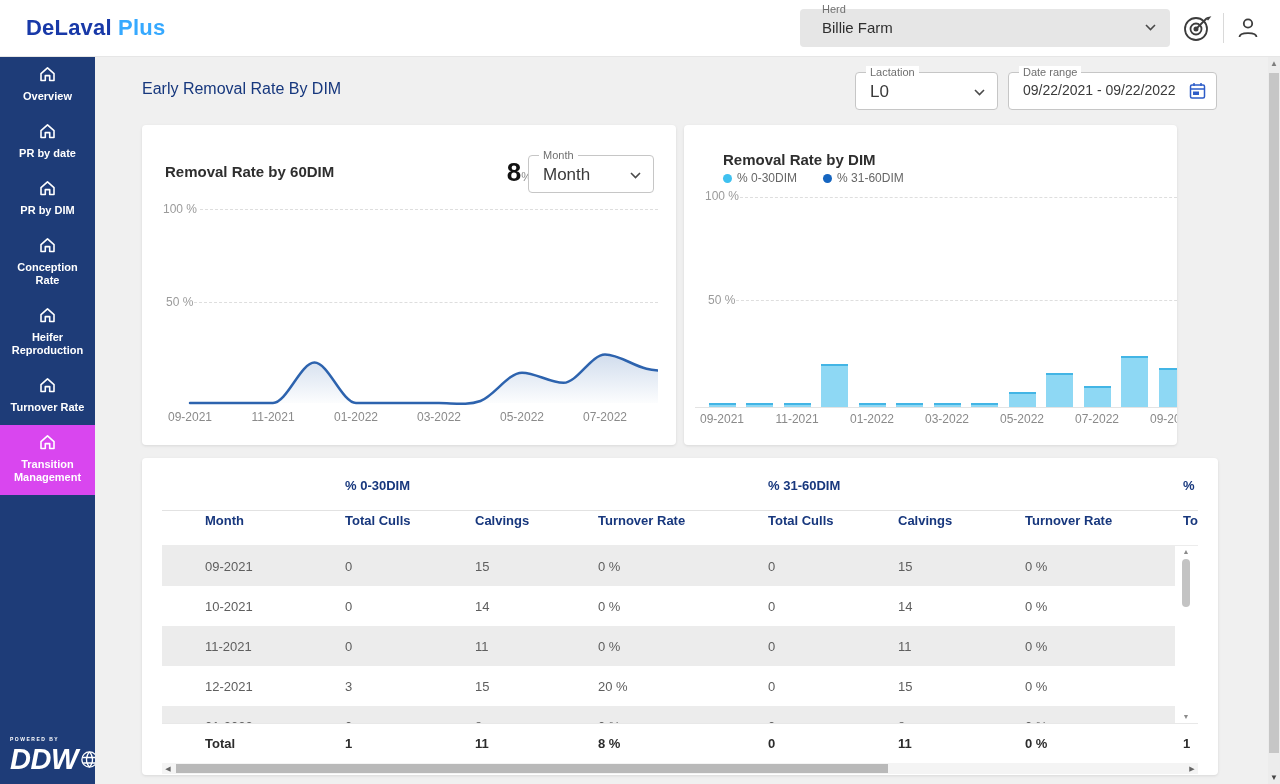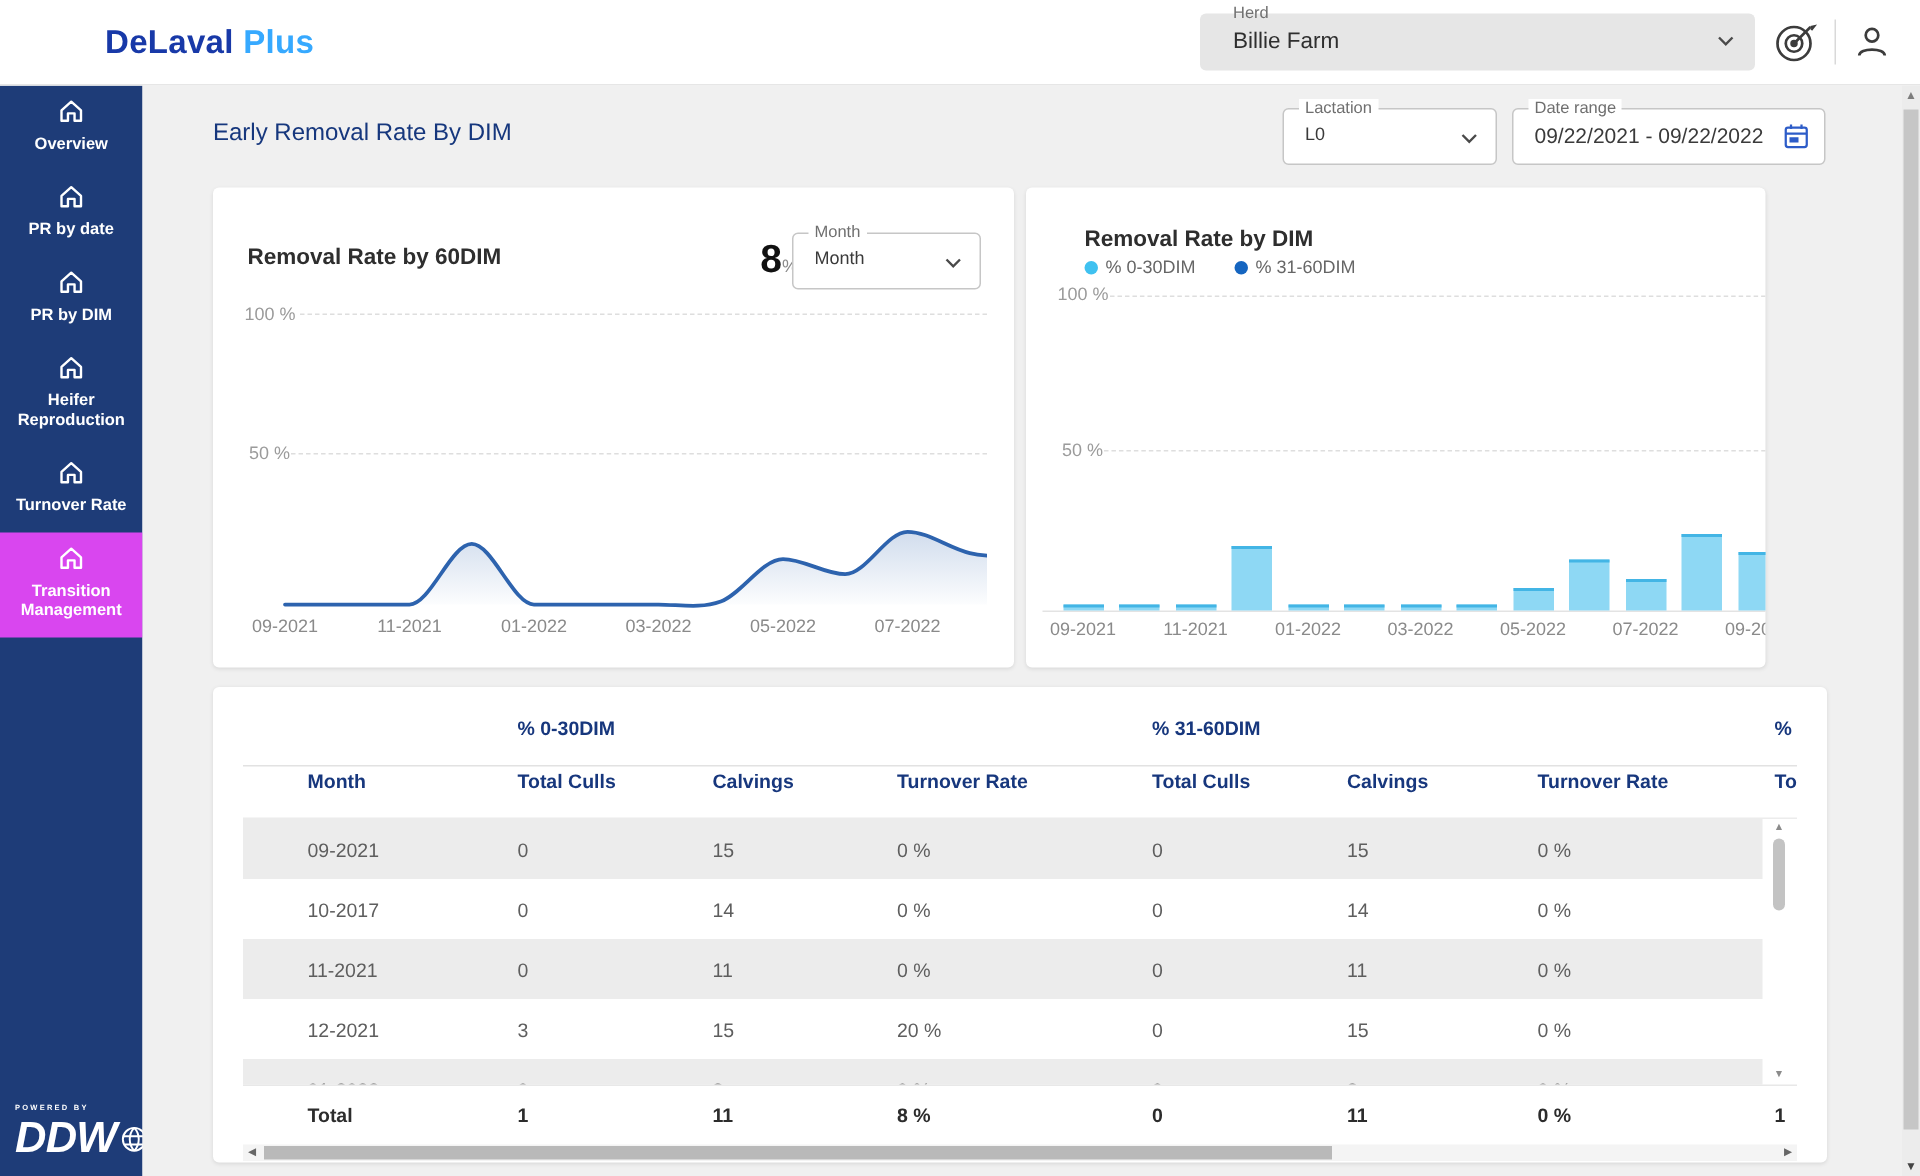--- a/index.html
+++ b/index.html
@@ -1,21 +1,21 @@
 <!DOCTYPE html>
 <html><head>
 <meta charset="utf-8">
 <style>
   * { margin:0; padding:0; box-sizing:border-box; }
   html,body { width:1280px; height:784px; overflow:hidden; font-family:"Liberation Sans", sans-serif; background:#fff; }
   #app { position:relative; width:1280px; height:784px; }
 
   
   .topbar { position:absolute; left:0; top:0; width:1280px; height:57px; background:#fff; border-bottom:1px solid #e6e6e6; z-index:5; }
-  .logo { position:absolute; left:26px; top:15px; font-size:22px; font-weight:bold; letter-spacing:.2px;margin-left:44px; }
+  .logo { position:absolute; left:26px; top:15px; font-size:22px; font-weight:bold; letter-spacing:.2px; }
   .logo .lp { color:#1839a8; }
   .logo .la { color:#36a9ff; }
   .herd { position:absolute; left:800px; top:9px; width:370px; height:38px; background:#e6e6e6; border-radius:4px; cursor:pointer; }
   .herd-label { position:absolute; left:22px; top:-6px; font-size:11px; color:#707070; background:transparent; }
   .herd-value { position:absolute; left:22px; top:10px; font-size:15px; color:#2f2f2f; }
   .herd-chev { position:absolute; right:14px; top:15px; }
   .topbar-icons { position:absolute; right:18px; top:12px; display:flex; align-items:center; gap:10px; }
   .tb-divider { width:1px; height:30px; background:#d9d9d9; }
 
   
@@ -27,21 +27,21 @@
   .ddw .pb { font-size:5px; letter-spacing:1.5px; font-weight:bold; display:block; margin-bottom:1px; }
   .ddw .brand-row { display:flex; align-items:center; }
   .ddw .brand { font-size:29px; font-weight:bold; font-style:italic; letter-spacing:-.5px; }
 
   
   .main { position:absolute; left:95px; top:57px; width:1185px; height:727px; background:#f0f0f0; }
   .page-title { position:absolute; left:47px; top:23px; font-size:16px; font-weight:normal; color:#16377d; }
 
   .outlined-select { position:absolute; background:#fff; border:1px solid #c6c6c6; border-radius:4px; cursor:pointer; }
   .outlined-select .flabel { position:absolute; left:10px; top:-7px; background:#fff; padding:0 4px; font-size:11px; color:#6f6f6f; }
-  .outlined-select .fvalue { position:absolute; left:14px; top:9px; font-size:12px; color:#3a3a3a; }
+  .outlined-select .fvalue { position:absolute; left:14px; top:9px; font-size:17px; color:#3a3a3a; }
   .outlined-select .chev { position:absolute; right:12px; top:16px; }
   .outlined-select .cal { position:absolute; right:10px; top:9px; }
 
   .card { position:absolute; background:#fff; border-radius:4px; box-shadow:0 1px 3px rgba(0,0,0,.10); }
   #card-line { left:47px; top:68px; width:534px; height:320px; overflow:hidden; }
   #card-bar  { left:589px; top:68px; width:493px; height:320px; overflow:hidden; }
   #card-table{ left:47px; top:401px; width:1076px; height:317px; overflow:hidden; }
 
   .chart-title { position:absolute; font-size:15px; font-weight:bold; color:#2e2e2e; }
   .kpi { position:absolute; left:348px; top:32px; width:42px; text-align:right; }
@@ -145,20 +145,28 @@
         </span>
         <span class="lbl">PR by date</span>
       </div>
       <div class="nav-item">
         <span>
           <svg width="21" height="20" viewBox="0 0 20 20" fill="none" stroke="#fff" stroke-width="1.6" stroke-linejoin="round">
             <path d="M3.5 16.5 V9.6 L10 3.8 L16.5 9.6 V16.5 H12.2 V11.6 H7.8 V16.5 Z"></path>
           </svg>
         </span>
         <span class="lbl">PR by DIM</span>
+      </div>
+      <div class="nav-item">
+        <span>
+          <svg width="21" height="20" viewBox="0 0 20 20" fill="none" stroke="#fff" stroke-width="1.6" stroke-linejoin="round">
+            <path d="M3.5 16.5 V9.6 L10 3.8 L16.5 9.6 V16.5 H12.2 V11.6 H7.8 V16.5 Z"></path>
+          </svg>
+        </span>
+        <span class="lbl">Conception Rate</span>
       </div>
       <div class="nav-item">
         <span>
           <svg width="21" height="20" viewBox="0 0 20 20" fill="none" stroke="#fff" stroke-width="1.6" stroke-linejoin="round">
             <path d="M3.5 16.5 V9.6 L10 3.8 L16.5 9.6 V16.5 H12.2 V11.6 H7.8 V16.5 Z"></path>
           </svg>
         </span>
         <span class="lbl">Heifer Reproduction</span>
       </div>
       <div class="nav-item">
@@ -328,21 +336,21 @@
           <div class="trow body-row stripe">
             <div>09-2021</div>
             <div>0</div>
             <div>15</div>
             <div>0 %</div>
             <div>0</div>
             <div>15</div>
             <div>0 %</div>
           </div>
           <div class="trow body-row">
-            <div>10-2017</div>
+            <div>10-2021</div>
             <div>0</div>
             <div>14</div>
             <div>0 %</div>
             <div>0</div>
             <div>14</div>
             <div>0 %</div>
           </div>
           <div class="trow body-row stripe">
             <div>11-2021</div>
             <div>0</div>

